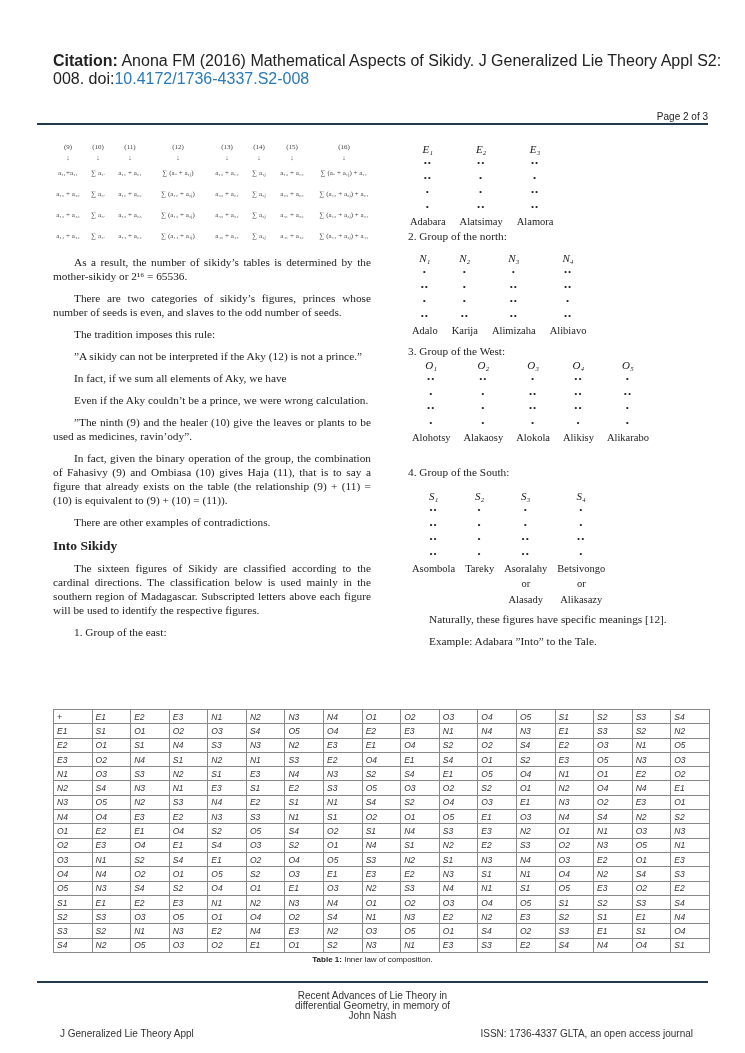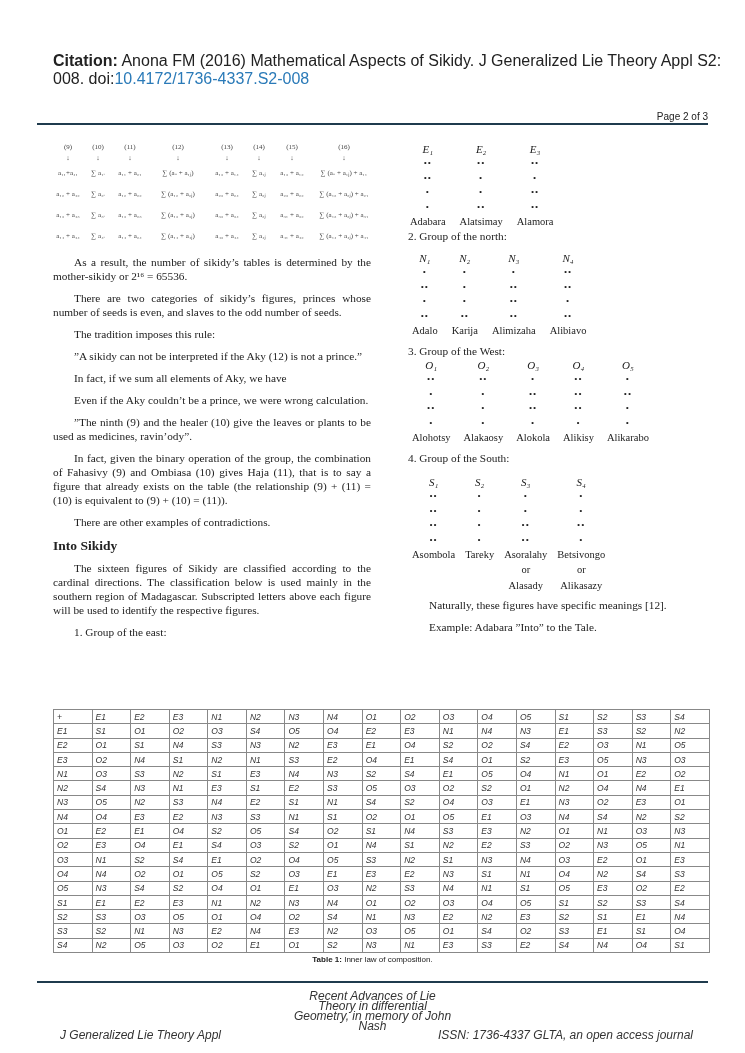--- a/index.html
+++ b/index.html
@@ -25,21 +25,21 @@
   .fig { display:flex; flex-direction:column; align-items:center; font-family:"Liberation Serif", serif; font-size:11px; }
   .fig .sym { font-style:italic; font-size:11px; height:14px; }
   .fig .row { height:14.5px; font-size:9px; letter-spacing:1px; line-height:14.5px; }
   .fig .name { font-size:10.5px; height:15px; line-height:15px; }
   .fig .alt { font-size:10.5px; height:16px; line-height:16px; }
   .grp { margin:2px 0 8px 0; text-align:left; }
   #tbl { position:absolute; left:53px; top:709px; width:657px; border-collapse:collapse; font-family:"Liberation Sans", sans-serif; font-size:8.5px; font-style:italic; color:#333; }
   #tbl td { border:1px solid #888; height:13.3px; padding:0 0 0 3px; width:31px; }
   #caption { position:absolute; left:0; width:745px; top:955px; text-align:center; font-family:"Liberation Sans", sans-serif; font-size:8px; color:#222; }
   #caption b { font-weight:bold; }
-  .foot { position:absolute; font-family:"Liberation Sans", sans-serif; font-size:12px; color:#333;font-style:italic; }
+  .foot { position:absolute; font-family:"Liberation Sans", sans-serif; font-size:10px; color:#333; }
   #foot-left { left:60px; top:1028px; }
   #foot-mid { left:290px; width:165px; top:991px; text-align:center; line-height:10px; }
   #foot-right { right:52px; top:1028px; }
 </style>
 </head>
 <body>
 
 <div id="citation">
   <b>Citation:</b><span> Anona FM (2016) Mathematical Aspects of Sikidy. J Generalized Lie Theory Appl S2: 008. doi:</span><span class="doi">10.4172/1736-4337.S2-008</span>
 </div>
@@ -209,21 +209,21 @@
       </div>
       <div class="fig">
         <div class="sym">O₅</div>
         <div class="row">•</div>
         <div class="row">••</div>
         <div class="row">•</div>
         <div class="row">•</div>
         <div class="name">Alikarabo</div>
       </div>
     </div>
-  <div class="grp" style="margin:6px 0 10px 0">4. Group of the South:</div>
+  <div class="grp" style="margin:20px 0 10px 0">4. Group of the South:</div>
   <div class="figs" id="g-south" style="gap:10px;padding-left:4px">
       <div class="fig">
         <div class="sym">S₁</div>
         <div class="row">••</div>
         <div class="row">••</div>
         <div class="row">••</div>
         <div class="row">••</div>
         <div class="name">Asombola</div>
         <div class="alt"></div>
         <div class="alt"></div>

